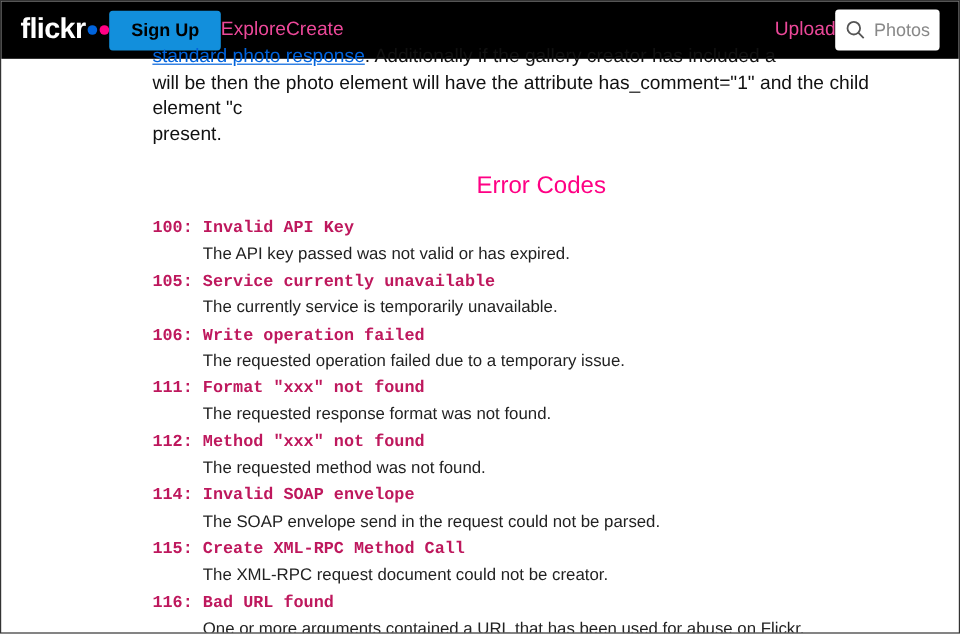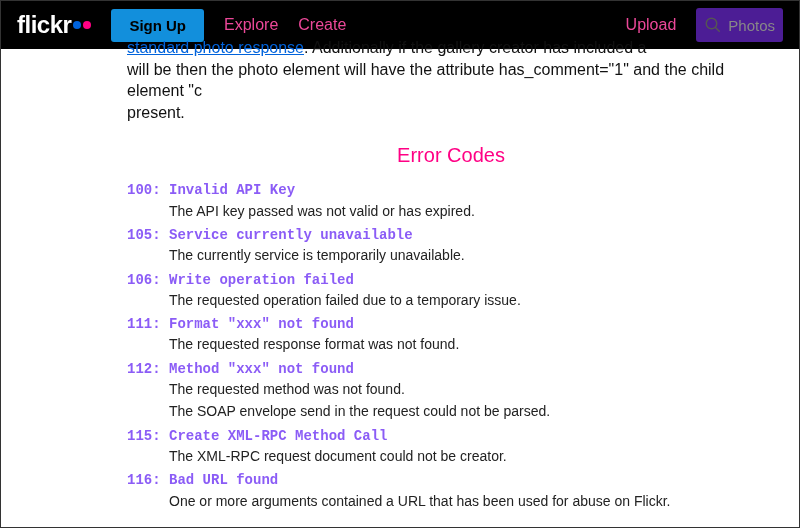--- a/index.html
+++ b/index.html
@@ -11,21 +11,20 @@
     overflow: hidden;
     position: relative;
     border: 1px solid #333;
   }
   .topnav {
     background: #000;
     height: 48px;
     display: flex;
     align-items: center;
     padding: 0 16px;
-    gap: 20px;
   }
   .logo {
     display: flex;
     align-items: center;
     gap: 2px;
   }
   .logo-text {
     color: #fff;
     font-size: 24px;
     font-weight: 700;
@@ -47,21 +46,21 @@
   }
   .nav-link {
     color: #ec4899;
     font-size: 16px;
     font-weight: 500;
     text-decoration: none;
     cursor: pointer;
   }
   .spacer { flex: 1; }
   .searchwrap {
-    background: #4c1d95;
+    background: #ffffff;
     border-radius: 3px;
     height: 34px;
     display: flex;
     align-items: center;
     padding: 13px 8px;
     gap: 6px;
     min-width: 70px;
     color: #777;
   }
   .searchwrap svg { width: 18px; height: 18px; }
@@ -84,21 +83,21 @@
     font-size: 20px;
     font-weight: 400;
     margin: 18px 0 10px 0;
     text-align: center;
   }
   .errlist { list-style: none; padding: 0; margin: 0; }
   .err-head {
     font-family: "Courier New", Courier, monospace;
     font-weight: 700;
     font-size: 14px;
-    color: #8b5cf6;
+    color: #be185d;
     margin-top: 4px;
   }
   .err-desc {
     margin-left: 42px;
     font-size: 14px;
     color: #222;
     margin-bottom: 2px;
   }
 </style>
 </head>
@@ -140,20 +139,21 @@
       <li class="err-head">100: Invalid API Key</li>
       <li class="err-desc">The API key passed was not valid or has expired.</li>
       <li class="err-head">105: Service currently unavailable</li>
       <li class="err-desc">The currently service is temporarily unavailable.</li>
       <li class="err-head">106: Write operation failed</li>
       <li class="err-desc">The requested operation failed due to a temporary issue.</li>
       <li class="err-head">111: Format "xxx" not found</li>
       <li class="err-desc">The requested response format was not found.</li>
       <li class="err-head">112: Method "xxx" not found</li>
       <li class="err-desc">The requested method was not found.</li>
+      <li class="err-head">114: Invalid SOAP envelope</li>
       <li class="err-desc">The SOAP envelope send in the request could not be parsed.</li>
       <li class="err-head">115: Create XML-RPC Method Call</li>
       <li class="err-desc">The XML-RPC request document could not be creator.</li>
       <li class="err-head">116: Bad URL found</li>
       <li class="err-desc">One or more arguments contained a URL that has been used for abuse on Flickr.</li>
     </ul>
 
 </div>
 
 </body></html>

